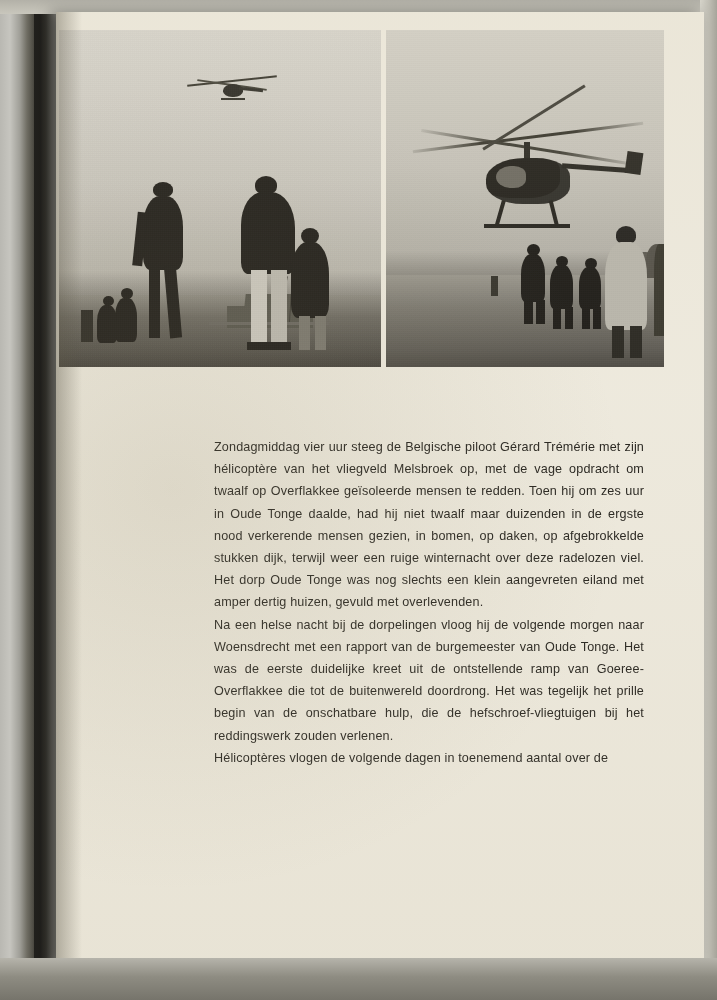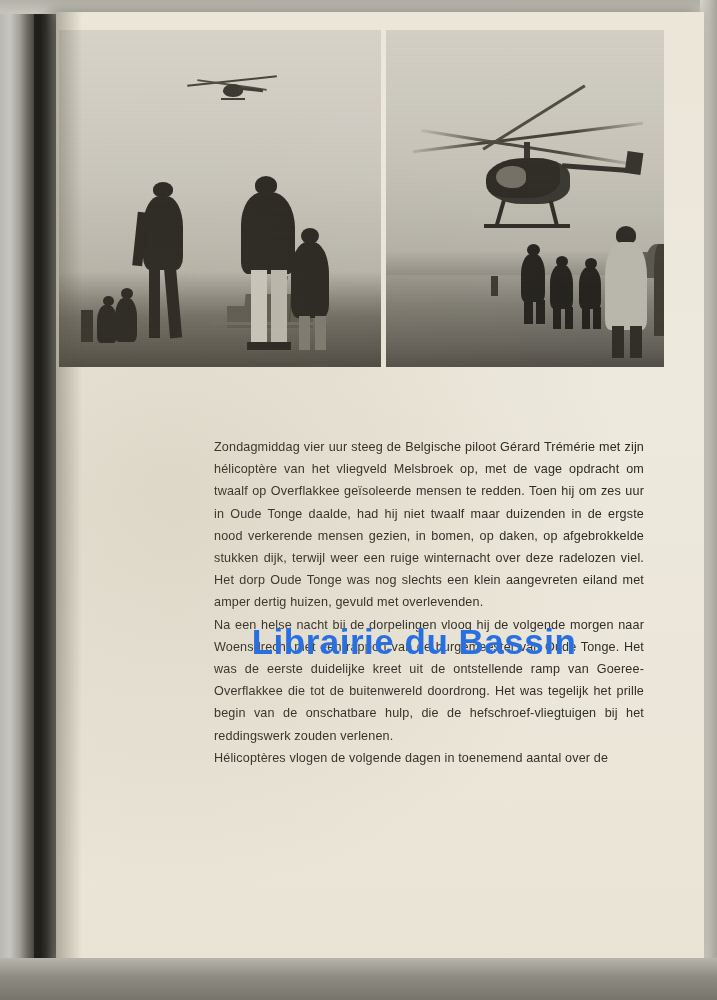--- a/index.html
+++ b/index.html
@@ -448,18 +448,17 @@
     </div>
 
     <div class="text-col">
       <p>Zondagmiddag vier uur steeg de Belgische piloot Gérard Trémérie met zijn hélicoptère van het vliegveld Melsbroek op, met de vage opdracht om twaalf op Overflakkee geïsoleerde mensen te redden. Toen hij om zes uur in Oude Tonge daalde, had hij niet twaalf maar duizenden in de ergste nood verkerende mensen gezien, in bomen, op daken, op afgebrokkelde stukken dijk, terwijl weer een ruige winternacht over deze radelozen viel. Het dorp Oude Tonge was nog slechts een klein aangevreten eiland met amper dertig huizen, gevuld met overlevenden.</p>
       <p class="indent">Na een helse nacht bij de dorpelingen vloog hij de volgende morgen naar Woensdrecht met een rapport van de burgemeester van Oude Tonge. Het was de eerste duidelijke kreet uit de ontstellende ramp van Goeree-Overflakkee die tot de buitenwereld doordrong. Het was tegelijk het prille begin van de onschatbare hulp, die de hefschroef-vliegtuigen bij het reddingswerk zouden verlenen.</p>
       <p class="indent">Hélicoptères vlogen de volgende dagen in toenemend aantal over de</p>
     </div>
 
     <div class="page-tone"></div>
 
-    <div class="watermark">Librairie du Bassin</div>
 
   </div>
 
   <div class="bottom-edge"></div>
 </div>
 
 </body></html>

